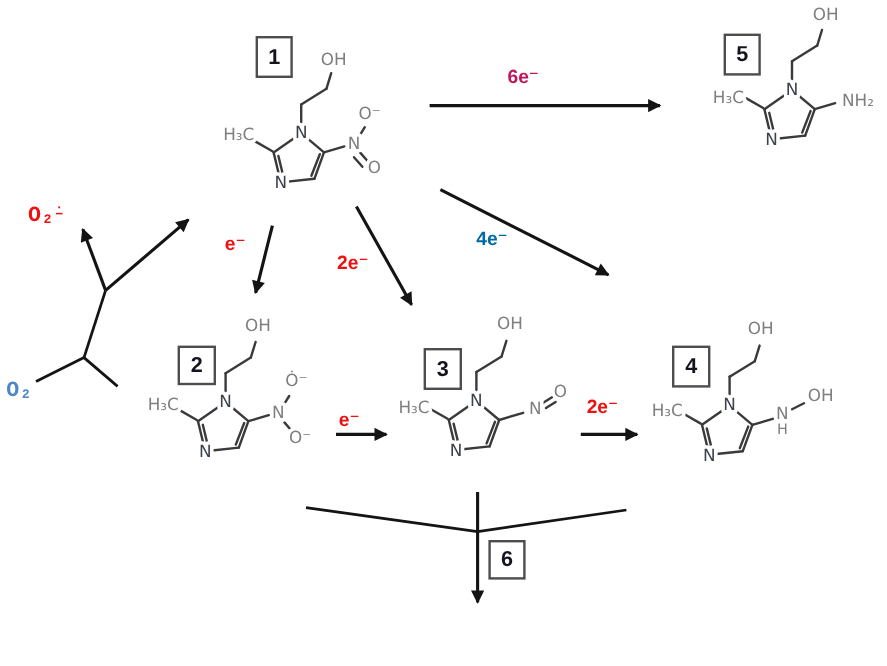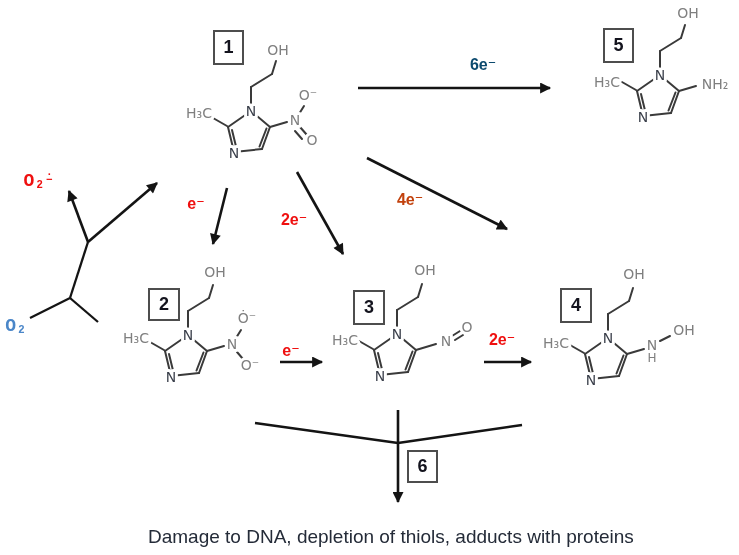--- a/index.html
+++ b/index.html
@@ -203,27 +203,26 @@
       </div>
       <div class="numbox" style="left: 560px; top: 288px; width: 32px; height: 35px; border-color: rgb(77, 77, 77); color: rgb(20, 20, 30);">
         <span>4</span>
       </div>
       <div class="numbox" style="left: 603px; top: 28px; width: 31px; height: 35px; border-color: rgb(77, 77, 77); color: rgb(20, 20, 30);">
         <span>5</span>
       </div>
       <div class="numbox" style="left: 407px; top: 450px; width: 31px; height: 33px; border-color: rgb(77, 77, 77); color: rgb(20, 20, 30);">
         <span>6</span>
       </div>
-      <div class="elabel" style="left: 436px; top: 64px; color: #0c4a6e; margin-left: 47px;">6e⁻</div>
+      <div class="elabel" style="left: 436px; top: 64px; color: #be185d;">6e⁻</div>
       <div class="elabel" style="left: 196px; top: 203px; color: rgb(239, 16, 16);">e⁻</div>
       <div class="elabel" style="left: 294px; top: 219px; color: rgb(239, 16, 16);">2e⁻</div>
-      <div class="elabel" style="left: 410px; top: 199px; color: #c2410c;">4e⁻</div>
+      <div class="elabel" style="left: 410px; top: 199px; color: #0369a1;">4e⁻</div>
       <div class="elabel" style="left: 291px; top: 350px; color: rgb(239, 16, 16);">e⁻</div>
       <div class="elabel" style="left: 502px; top: 339px; color: rgb(239, 16, 16);">2e⁻</div>
       <div class="species" style="left: 16px; top: 326px; color: rgb(74, 134, 200);"><span>O₂</span></div>
       <div class="species" style="left: 38px; top: 181px; color: rgb(239, 16, 16);"><span>O₂</span><span class="stack">
           <i>·</i>
           <i>−</i>
         </span></div>
     </div>
 
-  <div class="caption" style="color: rgb(36, 43, 56);">Damage to DNA, depletion of thiols, adducts with proteins</div>
 </div>
 
 </body></html>

